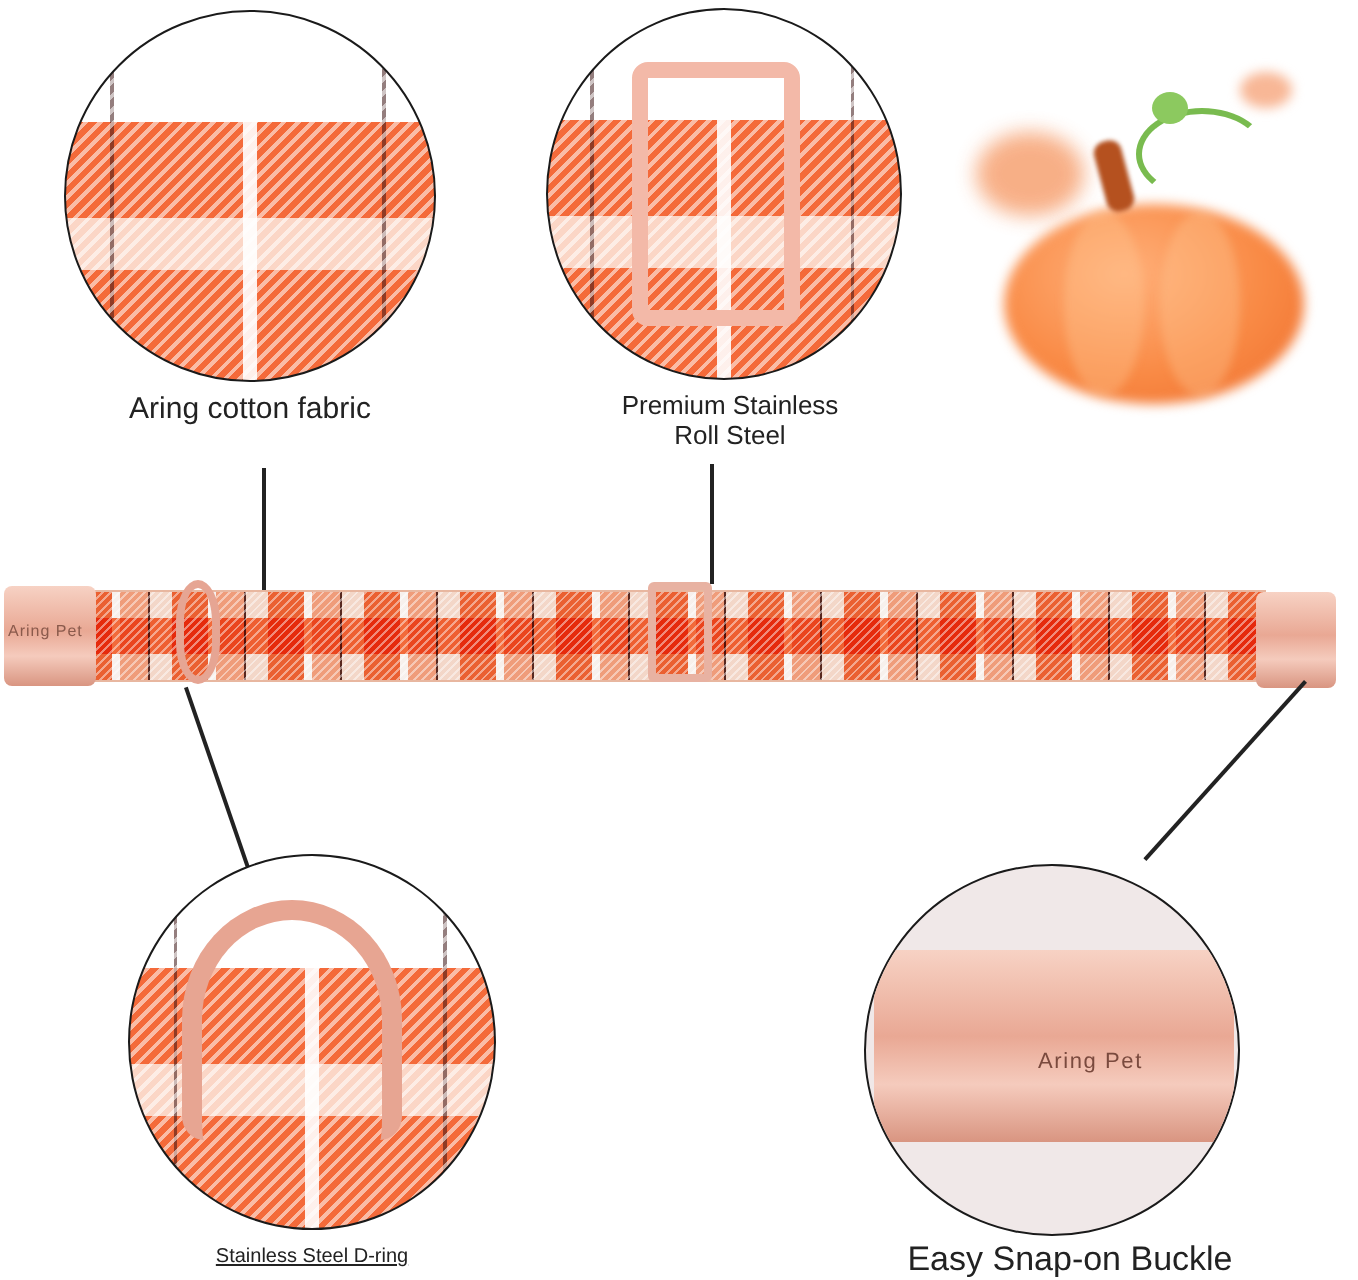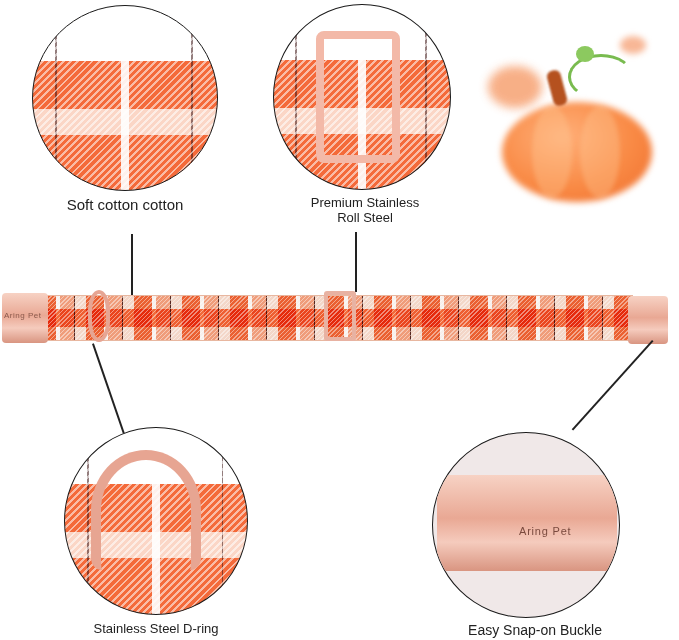--- a/index.html
+++ b/index.html
@@ -37,21 +37,21 @@
   .pumpkin-small{position:absolute;left:16px;top:36px;width:54px;height:42px;border-radius:50%;background:#f7a77a;filter:blur(5px);opacity:0.9;}
   .pumpkin-tiny{position:absolute;left:148px;top:6px;width:26px;height:18px;border-radius:50%;background:#f8b796;filter:blur(3px);}
   .stem{position:absolute;left:78px;top:40px;width:14px;height:36px;background:#b5511f;border-radius:6px;transform:rotate(-15deg);filter:blur(1px);}
   .vine{position:absolute;left:96px;top:24px;width:60px;height:40px;border:3px solid #79bb4f;border-radius:50%;border-bottom-color:transparent;border-right-color:transparent;}
   .leaf{position:absolute;left:104px;top:16px;width:18px;height:16px;border-radius:50%;background:#8cc95f;}
 </style>
 </head>
 <body>
 
 <div class="circle plaid" style="left:32px;top:5px;width:186px;height:186px;transform:rotate(0deg);"></div>
-<div class="label" style="left:30px;top:197px;width:190px;font-size:15px;">Soft cotton cotton</div>
+<div class="label" style="left:30px;top:197px;width:190px;font-size:15px;">Aring cotton fabric</div>
 
 <div class="circle plaid" style="left:273px;top:4px;width:178px;height:186px;">
   <div class="abs" style="left:42px;top:26px;width:84px;height:132px;border:8px solid #f3b9a8;border-radius:8px;box-sizing:border-box;"></div>
 </div>
 <div class="label" style="left:270px;top:195px;width:190px;font-size:13px;">Premium Stainless</div>
 <div class="label" style="left:270px;top:210px;width:190px;font-size:13px;">Roll Steel</div>
 
 <div class="pumpkin-wrap">
   <div class="pumpkin-tiny"></div>
   <div class="pumpkin-small"></div>
@@ -72,19 +72,19 @@
 <div class="dring"></div>
 <div class="roll-buckle"></div>
 <div class="buckle-right rosegold"></div>
 
 <div class="line" style="left:92px;top:344px;width:1.5px;height:100px;transform-origin:top left;transform:rotate(-19deg);"></div>
 <div class="line" style="left:652px;top:340px;width:1.5px;height:120px;transform-origin:top left;transform:rotate(42deg);"></div>
 
 <div class="circle plaid" style="left:64px;top:427px;width:184px;height:188px;">
   <div class="abs" style="left:26px;top:22px;width:110px;height:120px;border:10px solid #e7a592;border-radius:50% 50% 10% 10%;border-bottom:none;box-sizing:border-box;"></div>
 </div>
-<div class="label" style="left:56px;top:621px;width:200px;font-size:13px;">Stainless Steel D-ring</div>
+<div class="label" style="left:56px;top:621px;width:200px;font-size:10px;text-decoration:underline;">Stainless Steel D-ring</div>
 
 <div class="circle" style="left:432px;top:432px;width:188px;height:186px;background:#f0e8e8;">
   <div class="abs rosegold" style="left:4px;top:42px;width:180px;height:96px;border-radius:4px;"></div>
   <div class="abs" style="left:86px;top:92px;font-size:11px;color:#7a4a3e;letter-spacing:0.8px;">Aring Pet</div>
 </div>
-<div class="label" style="left:430px;top:622px;width:210px;font-size:14px;">Easy Snap-on Buckle</div>
+<div class="label" style="left:430px;top:622px;width:210px;font-size:17px;">Easy Snap-on Buckle</div>
 
 </body></html>

